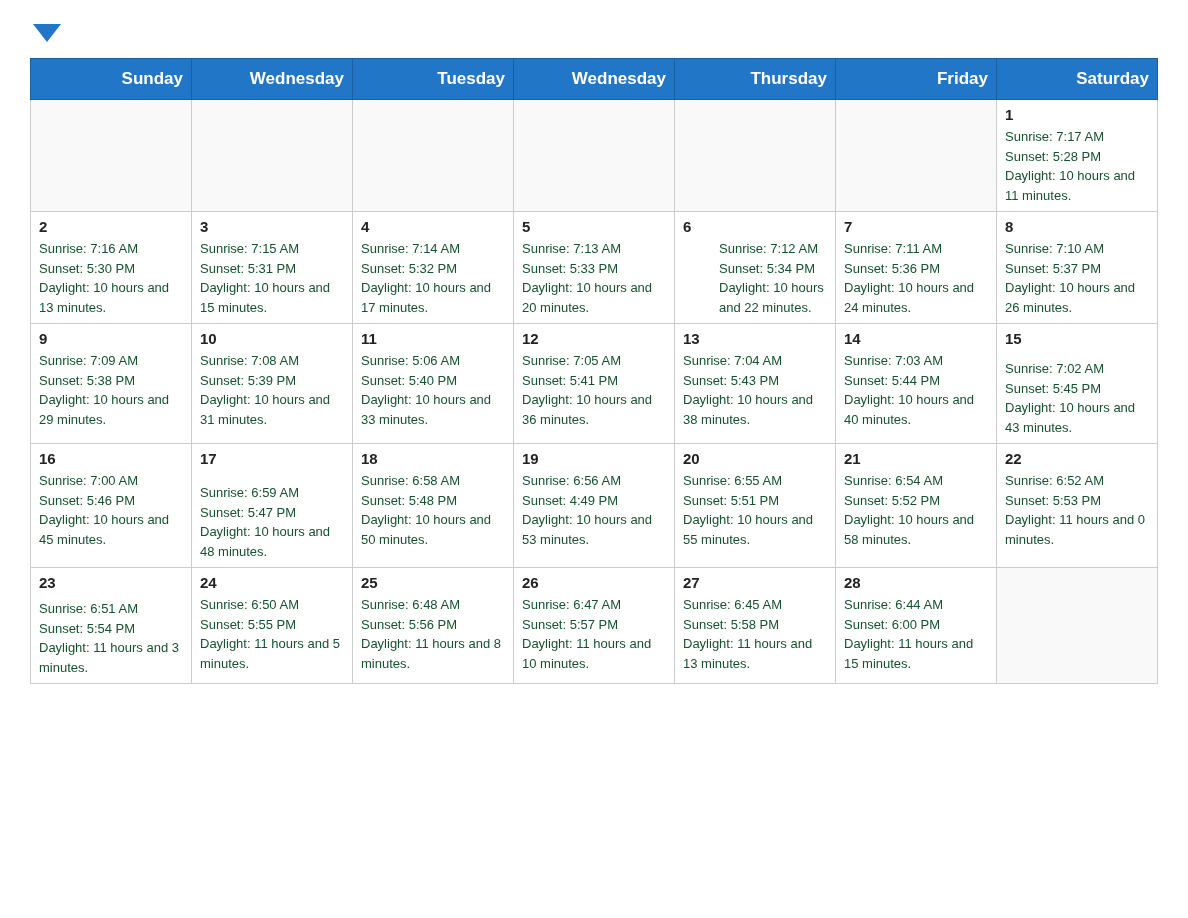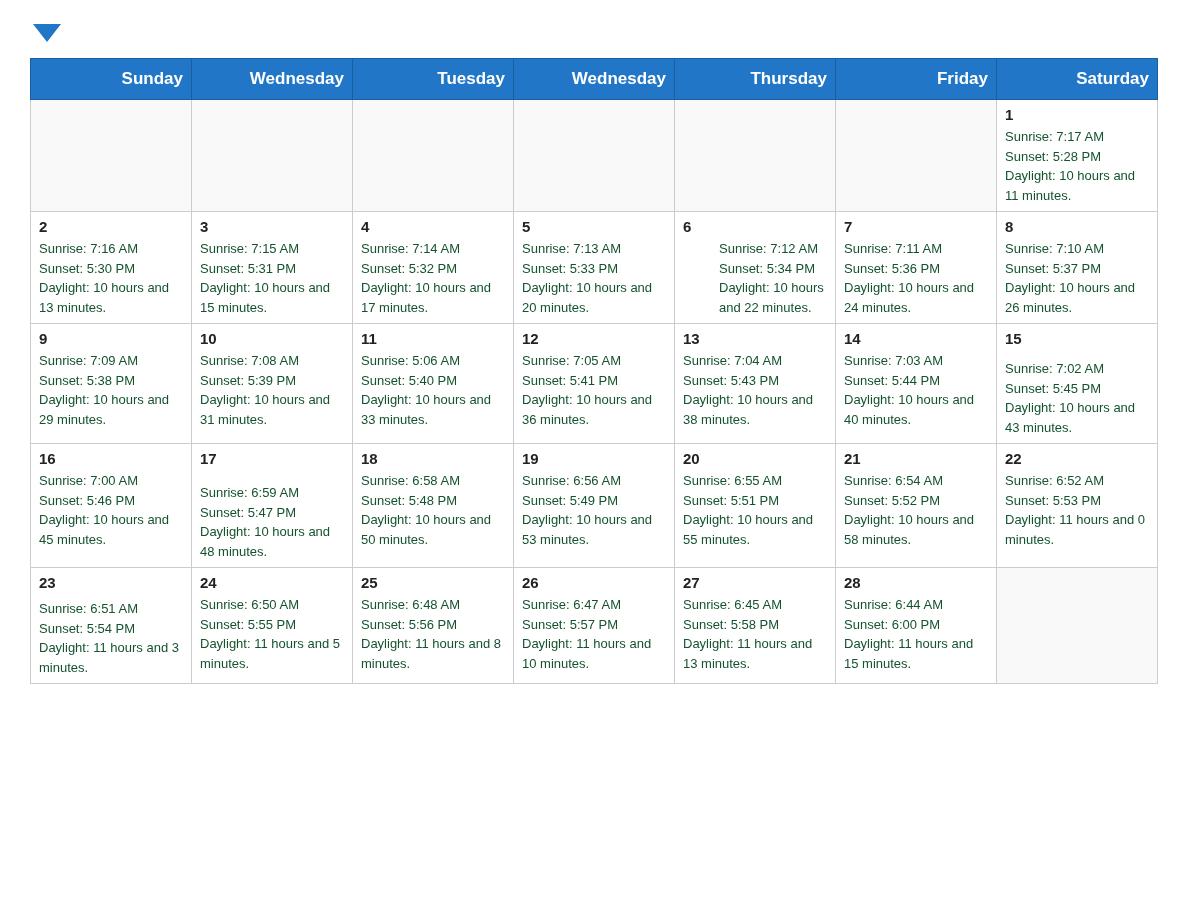--- a/index.html
+++ b/index.html
@@ -253,21 +253,21 @@
         </td>
         <td>
           <span class="day-number">18</span>
           <div class="day-info" style="white-space: pre-line;">Sunrise: 6:58 AM
 Sunset: 5:48 PM
 Daylight: 10 hours and 50 minutes.</div>
         </td>
         <td>
           <span class="day-number">19</span>
           <div class="day-info" style="white-space: pre-line;">Sunrise: 6:56 AM
-Sunset: 5:49 PM
+Sunset: 4:49 PM
 Daylight: 10 hours and 53 minutes.</div>
         </td>
         <td>
           <span class="day-number">20</span>
           <div class="day-info" style="white-space: pre-line;">Sunrise: 6:55 AM
 Sunset: 5:51 PM
 Daylight: 10 hours and 55 minutes.</div>
         </td>
         <td>
           <span class="day-number">21</span>

